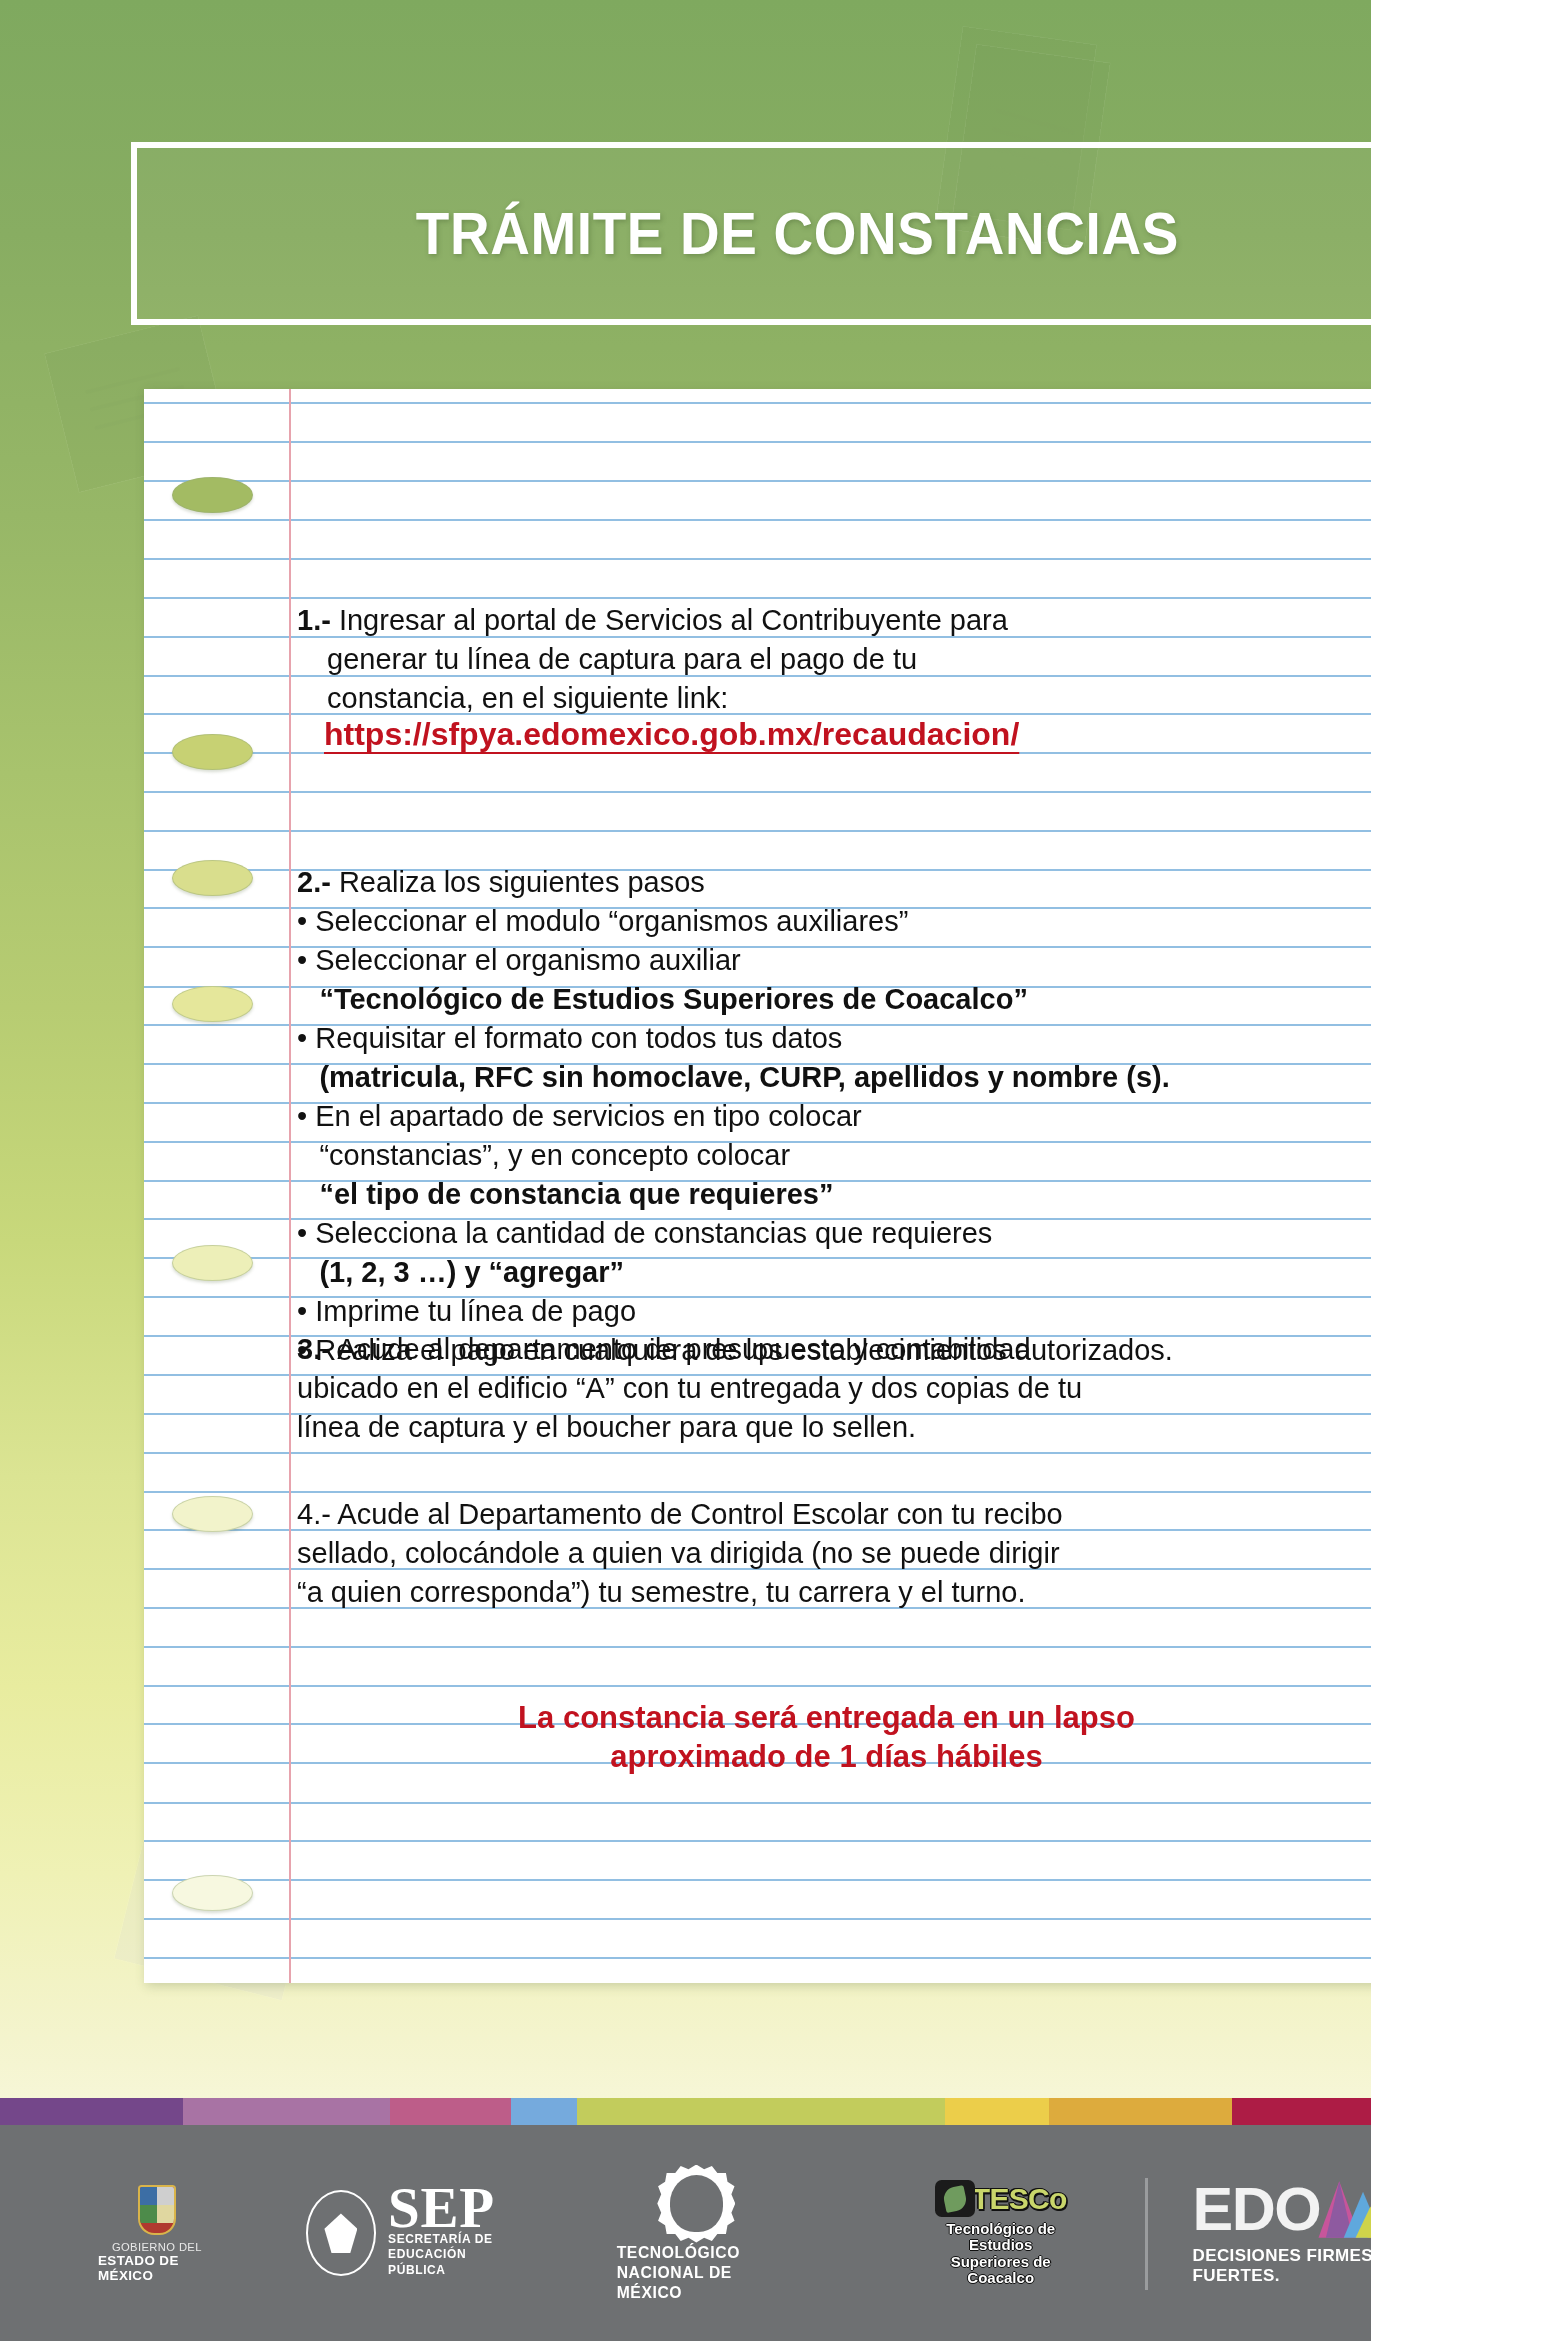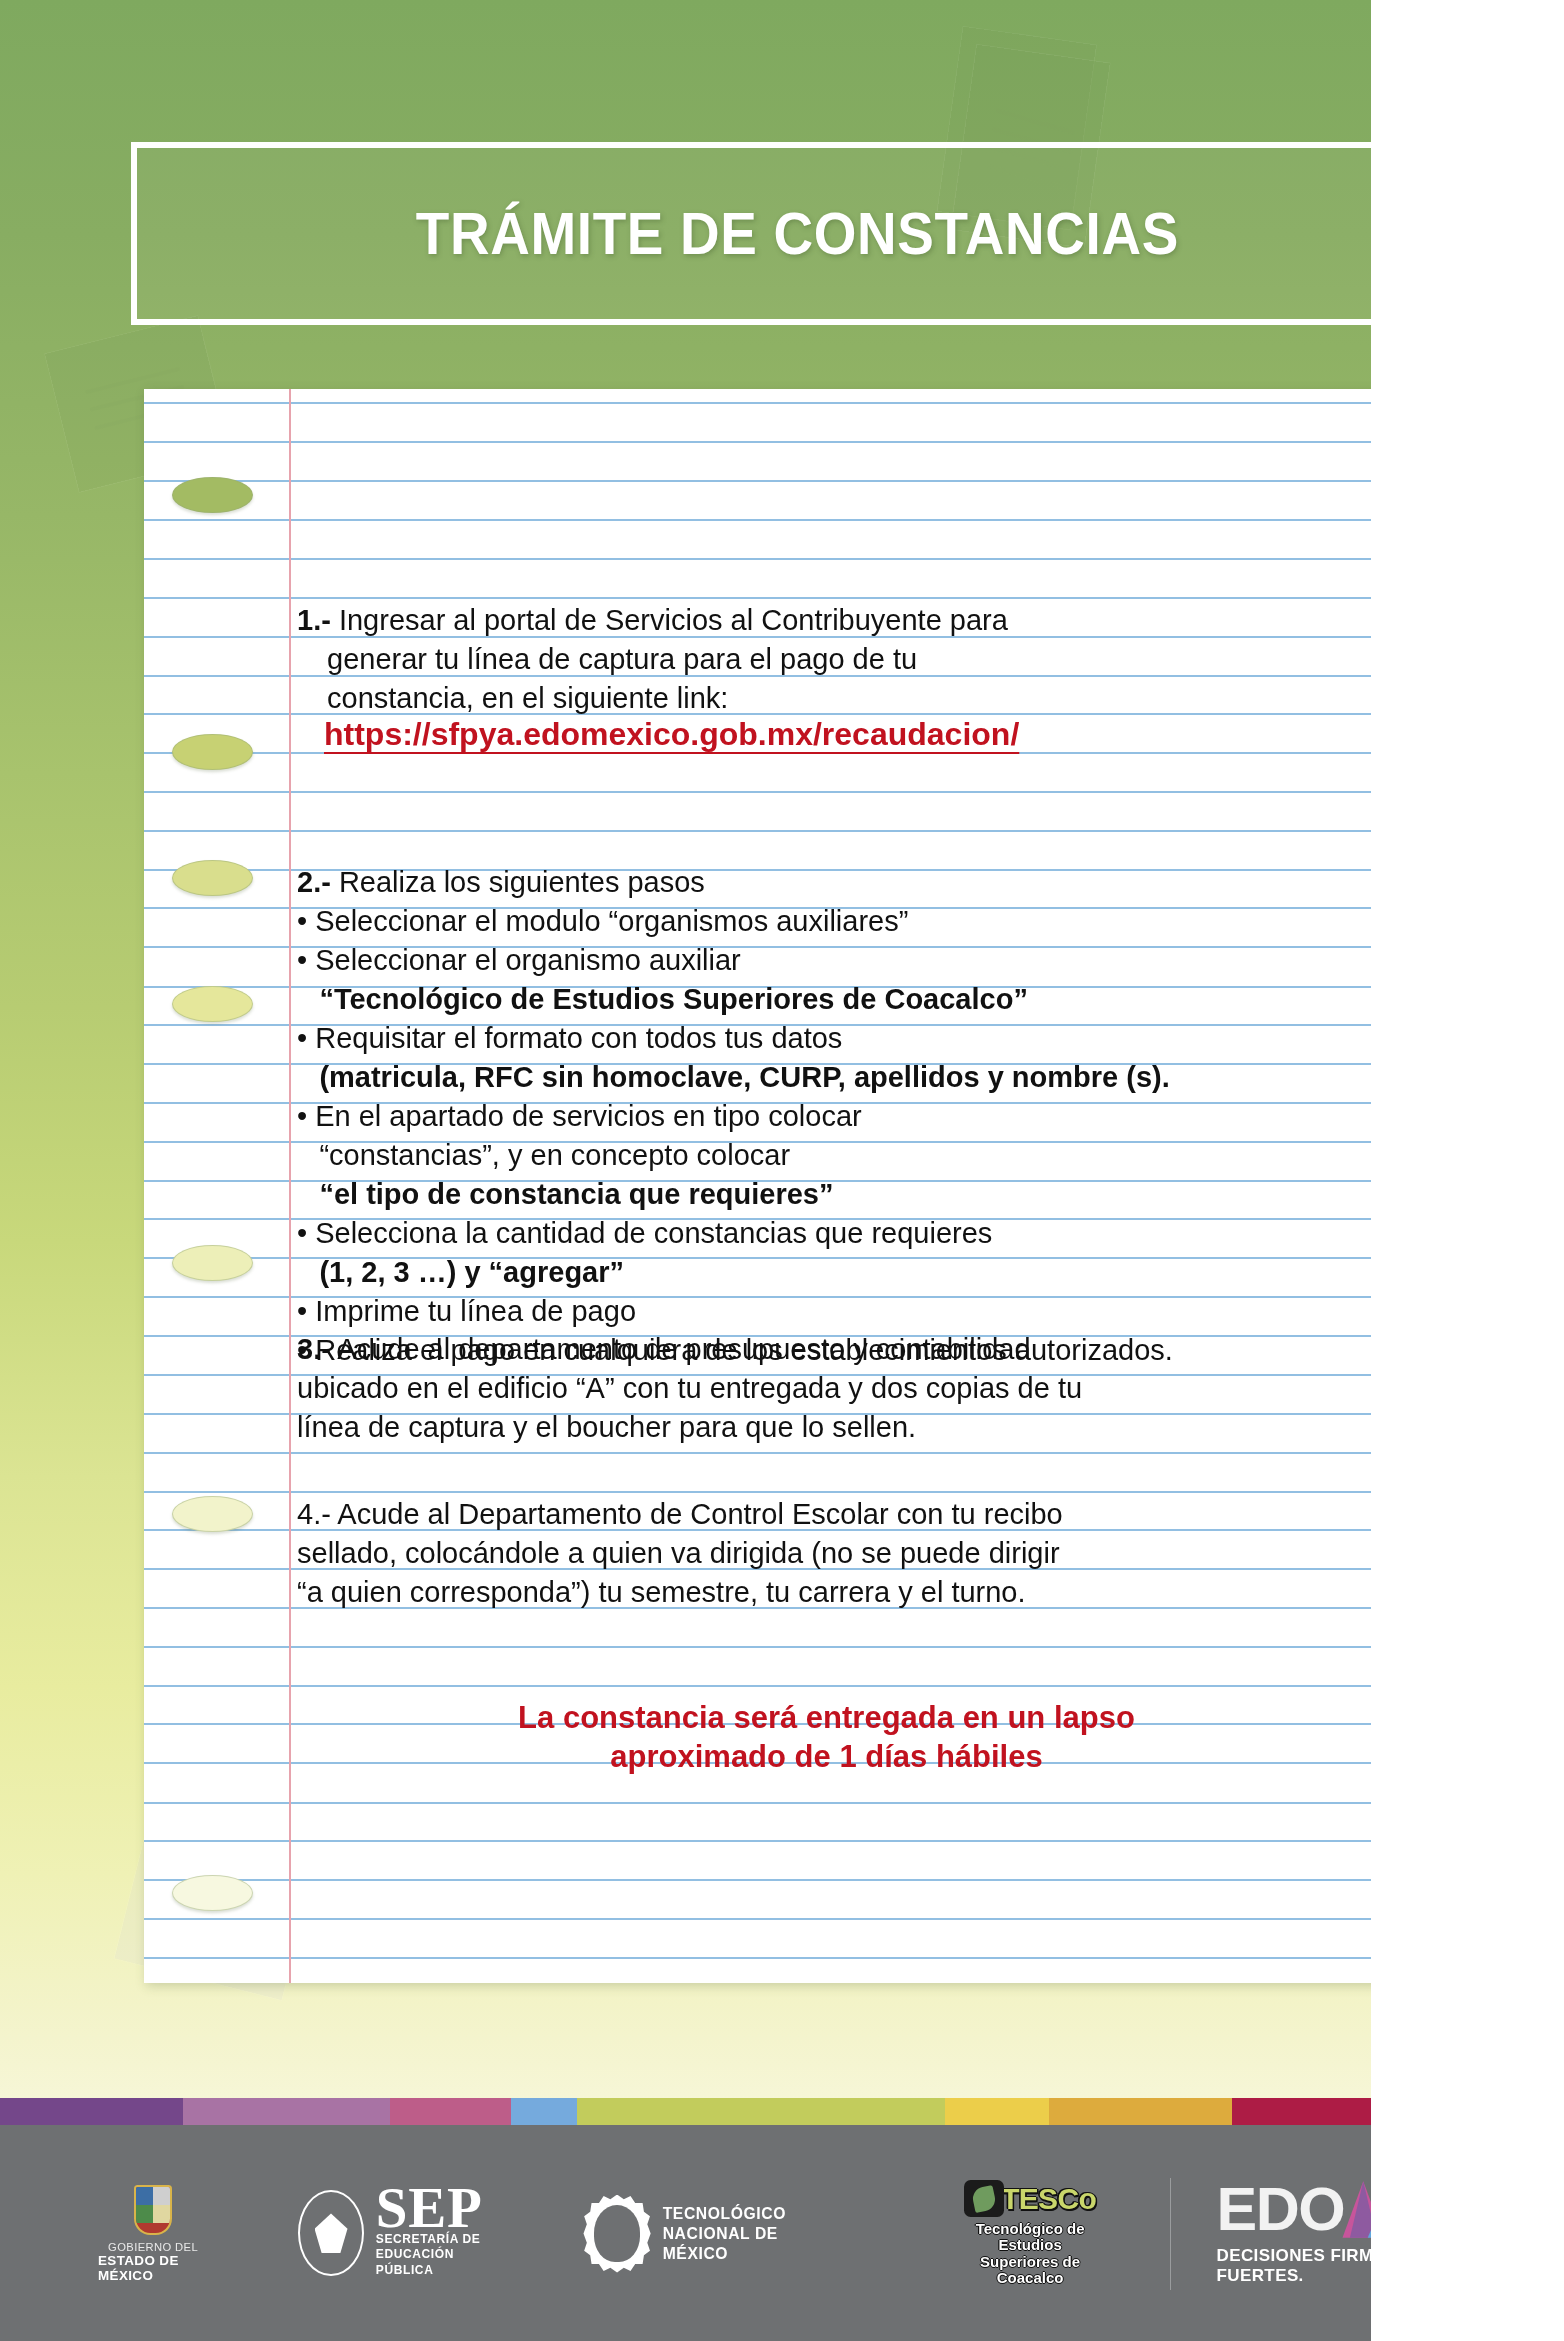--- a/index.html
+++ b/index.html
@@ -109,21 +109,21 @@
   .sep-eagle{
     width:72px;height:82px;border-radius:50%;
     border:2.2px solid #ffffff;position:relative;
     display:flex;align-items:center;justify-content:center;
   }
   .sep-eagle .body{width:33px;height:40px;background:#fff;clip-path:polygon(50% 0,100% 38%,78% 100%,22% 100%,0 38%);}
   .sep-txt{margin-left:12px;}
   .sep-big{color:#fff;font-family:"Liberation Serif",serif;font-weight:700;font-size:57px;line-height:39px;letter-spacing:0.7px;}
   .sep-sm{color:#fff;font-size:12px;font-weight:700;line-height:15.7px;letter-spacing:0.6px;margin-top:4.5px;}
 
-  .tnm-wrap{display:flex;align-items:center;margin-left:88px;}
+  .tnm-wrap{display:flex;align-items:center;margin-left:88px;flex-direction:column;}
   .gear{
     width:78px;height:78px;background:#fff;position:relative;
     clip-path:polygon(50% 0%,60% 6%,70% 2%,77% 11%,88% 11%,90% 22%,99% 28%,95% 38%,100% 50%,95% 62%,99% 72%,90% 78%,88% 89%,77% 89%,70% 98%,60% 94%,50% 100%,40% 94%,30% 98%,23% 89%,12% 89%,10% 78%,1% 72%,5% 62%,0% 50%,5% 38%,1% 28%,10% 22%,12% 11%,23% 11%,30% 2%,40% 6%);
   }
   .gear .inner{position:absolute;left:16%;top:14%;width:68%;height:72%;background:#6e7072;border-radius:50% 50% 46% 46%;}
   .tnm-txt{margin-left:12px;color:#fff;font-size:15.7px;font-weight:700;line-height:20px;letter-spacing:0.6px;}
 
   .tesco-wrap{display:flex;flex-direction:column;align-items:center;margin-left:131px;}
   .tesco-top{display:flex;align-items:center;}
   .tesco-mark{

